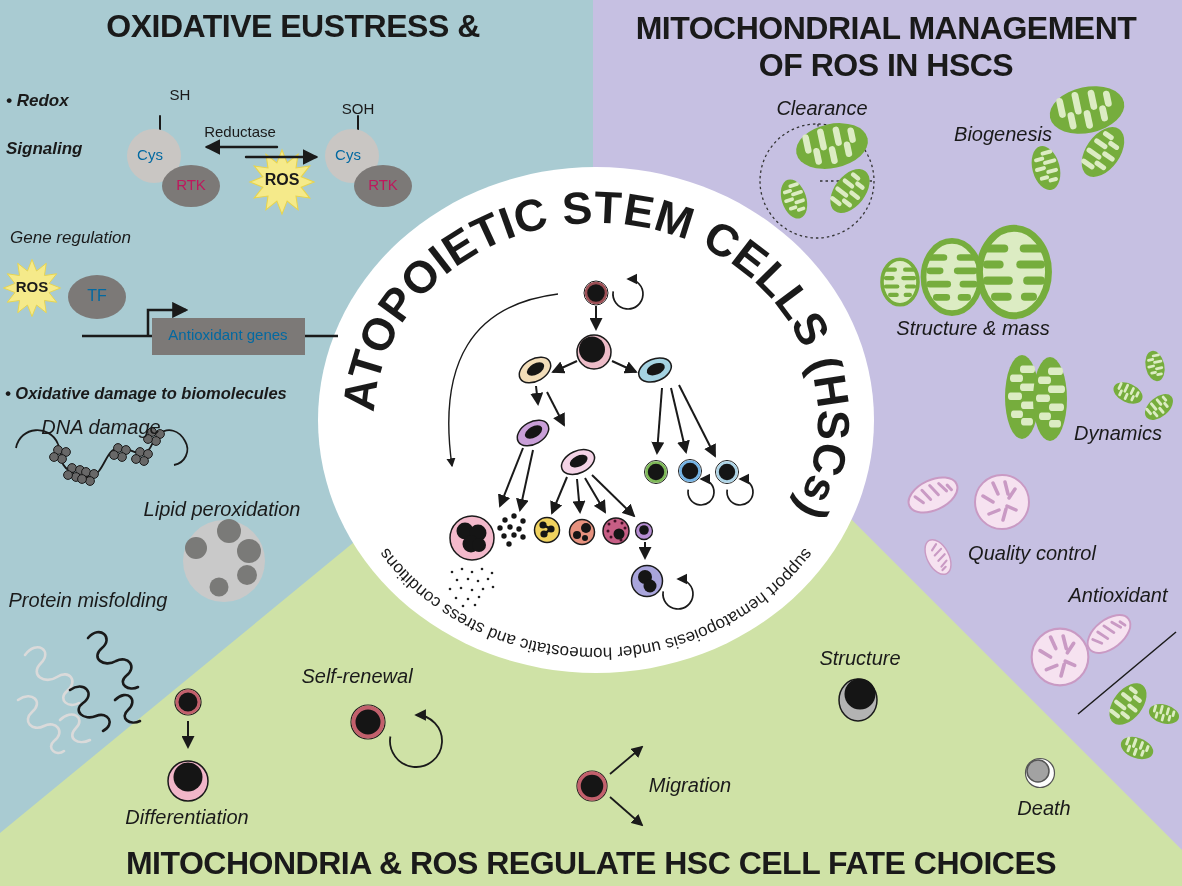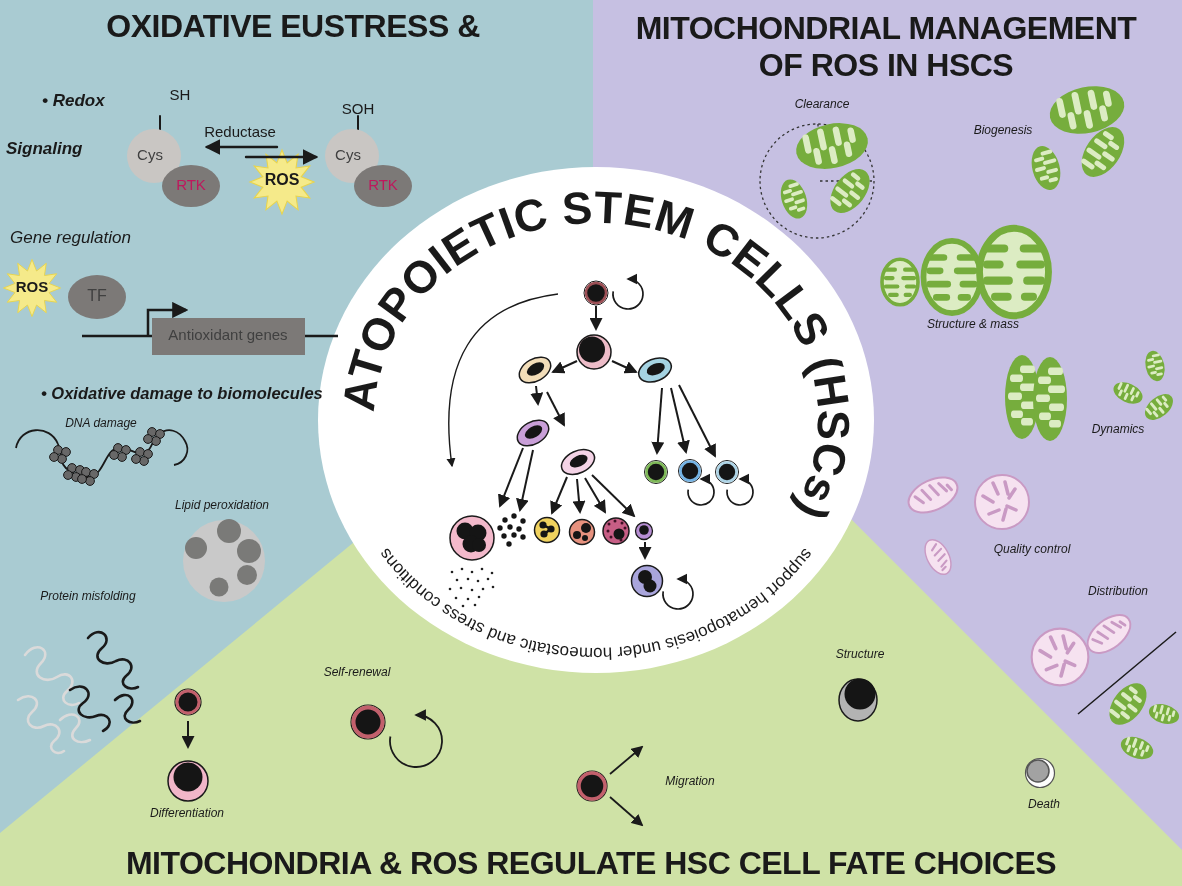--- a/index.html
+++ b/index.html
@@ -3,24 +3,24 @@
 <meta charset="utf-8">
 <style>
   html,body{margin:0;padding:0;background:#fff;}
   .stage{position:relative;width:1182px;height:886px;overflow:hidden;
          font-family:"Liberation Sans","DejaVu Sans",sans-serif;color:#1a1a1a;}
   .stage svg.fig{position:absolute;left:0;top:0;}
   .lbl{position:absolute;white-space:nowrap;transform:translateX(-50%);line-height:1.05;}
   .lbl.left{transform:none;}
   .panel-title{font-weight:bold;font-size:32px;letter-spacing:-0.5px;}
   .fate-title{font-weight:bold;font-size:32px;letter-spacing:-0.5px;margin-top:11px;}
-  .it{font-style:italic;font-size:12px;}
+  .it{font-style:italic;font-size:20px;}
   .bit{font-style:italic;font-weight:bold;font-size:17px;}
   .small{font-size:15px;}
-  .wlabel{color:#404040;font-size:15px;}
+  .wlabel{color:#0369a1;font-size:15px;}
   .wbold{color:#be185d;font-weight:normal;font-size:15px;}
   .rosTxt{font-weight:bold;font-size:16px;}
   .circleTitle{font-weight:bold;font-size:45px;letter-spacing:0.5px;}
   .circleSub{font-size:17px;}
 </style>
 </head>
 <body>
 
 <div class="stage">
 
@@ -348,47 +348,47 @@
       <circle cx="656" cy="472" r="9.5" fill="#151515" stroke="#7fb959" stroke-width="2.6"></circle>
       <circle cx="690" cy="471" r="11.5" fill="none" stroke="#1a1a1a" stroke-width="1"></circle>
       <circle cx="690" cy="471" r="9.5" fill="#151515" stroke="#74b3e4" stroke-width="2.6"></circle>
       <circle cx="727" cy="472" r="11.5" fill="none" stroke="#1a1a1a" stroke-width="1"></circle>
       <circle cx="727" cy="472" r="9.5" fill="#151515" stroke="#aed4e6" stroke-width="2.6"></circle>
     </g>
   </g>
 </svg>
 
 <div class="lbl panel-title" style="left:293px;top:10px;">OXIDATIVE EUSTRESS &amp;</div>
-<div class="lbl left bit" style="left:6px;top:92px;margin-left:36px;">• Redox</div>
+<div class="lbl left bit" style="left:6px;top:92px;">• Redox</div>
 <div class="lbl left bit" style="left:6px;top:140px;">Signaling</div>
 <div class="lbl small" style="left:160px;top:87px;margin-left:20px;">SH</div>
 <div class="lbl small" style="left:358px;top:101px;">SOH</div>
 <div class="lbl small" style="left:240px;top:124px;">Reductase</div>
 <div class="lbl wlabel" style="left:150px;top:147px;">Cys</div>
 <div class="lbl wlabel" style="left:348px;top:147px;">Cys</div>
 <div class="lbl wbold" style="left:191px;top:177px;">RTK</div>
 <div class="lbl wbold" style="left:383px;top:177px;">RTK</div>
 <div class="lbl rosTxt" style="left:282px;top:172px;">ROS</div>
 <div class="lbl left it" style="left:10px;top:229px;font-size:17px;">Gene regulation</div>
 <div class="lbl rosTxt" style="left:32px;top:279px;font-size:15px;">ROS</div>
 <div class="lbl wlabel" style="left:97px;top:288px;font-size:16px;">TF</div>
 <div class="lbl wlabel" style="left:228px;top:327px;">Antioxidant genes</div>
-<div class="lbl left bit" style="left:5px;top:385px;font-size:16.5px;margin-left:36px;">• Oxidative damage to biomolecules</div>
+<div class="lbl left bit" style="left:5px;top:385px;font-size:16.5px;">• Oxidative damage to biomolecules</div>
 <div class="lbl it" style="left:101px;top:417px;">DNA damage</div>
 <div class="lbl it" style="left:222px;top:499px;">Lipid peroxidation</div>
 <div class="lbl it" style="left:88px;top:590px;">Protein misfolding</div>
 
 <div class="lbl panel-title" style="left:886px;top:12px;">MITOCHONDRIAL MANAGEMENT</div>
 <div class="lbl panel-title" style="left:886px;top:49px;">OF ROS IN HSCS</div>
 <div class="lbl it" style="left:822px;top:98px;">Clearance</div>
 <div class="lbl it" style="left:1003px;top:124px;">Biogenesis</div>
 <div class="lbl it" style="left:973px;top:318px;">Structure &amp; mass</div>
 <div class="lbl it" style="left:1118px;top:423px;">Dynamics</div>
 <div class="lbl it" style="left:1032px;top:543px;">Quality control</div>
-<div class="lbl it" style="left:1118px;top:585px;">Distribution</div>
+<div class="lbl it" style="left:1118px;top:585px;">Antioxidant</div>
 
 <div class="lbl fate-title" style="left:591px;top:836px;">MITOCHONDRIA &amp; ROS REGULATE HSC CELL FATE CHOICES</div>
 <div class="lbl it" style="left:357px;top:666px;">Self-renewal</div>
 <div class="lbl it" style="left:187px;top:807px;">Differentiation</div>
 <div class="lbl it" style="left:690px;top:775px;">Migration</div>
 <div class="lbl it" style="left:860px;top:648px;">Structure</div>
 <div class="lbl it" style="left:1044px;top:798px;">Death</div>
 
 </div>
 

